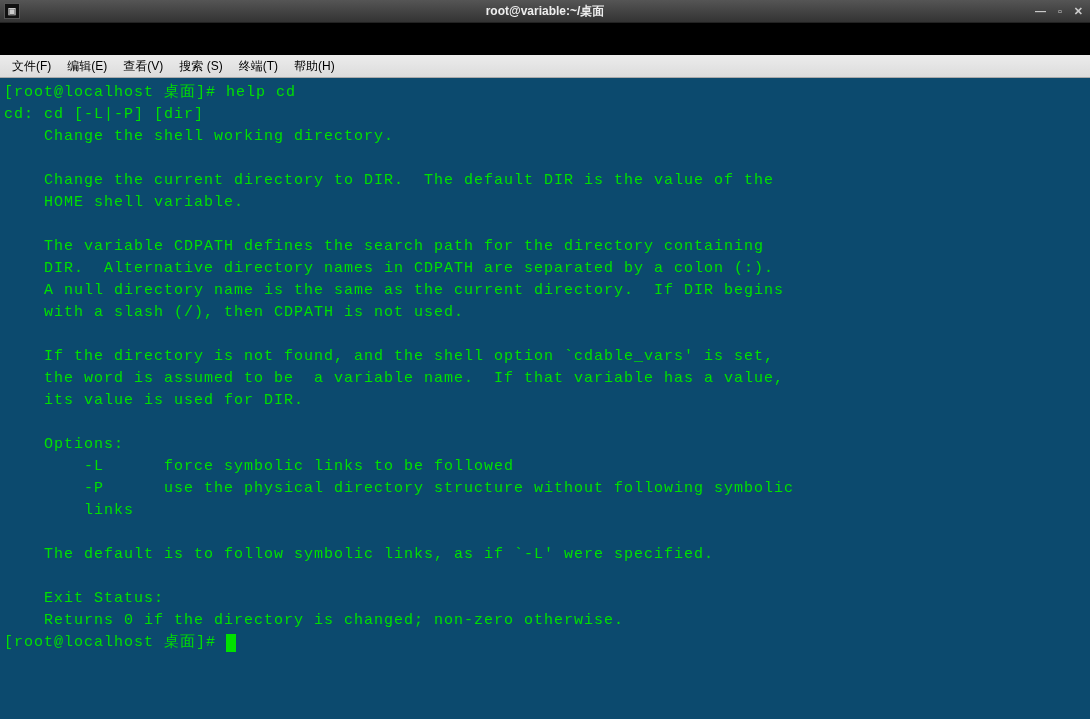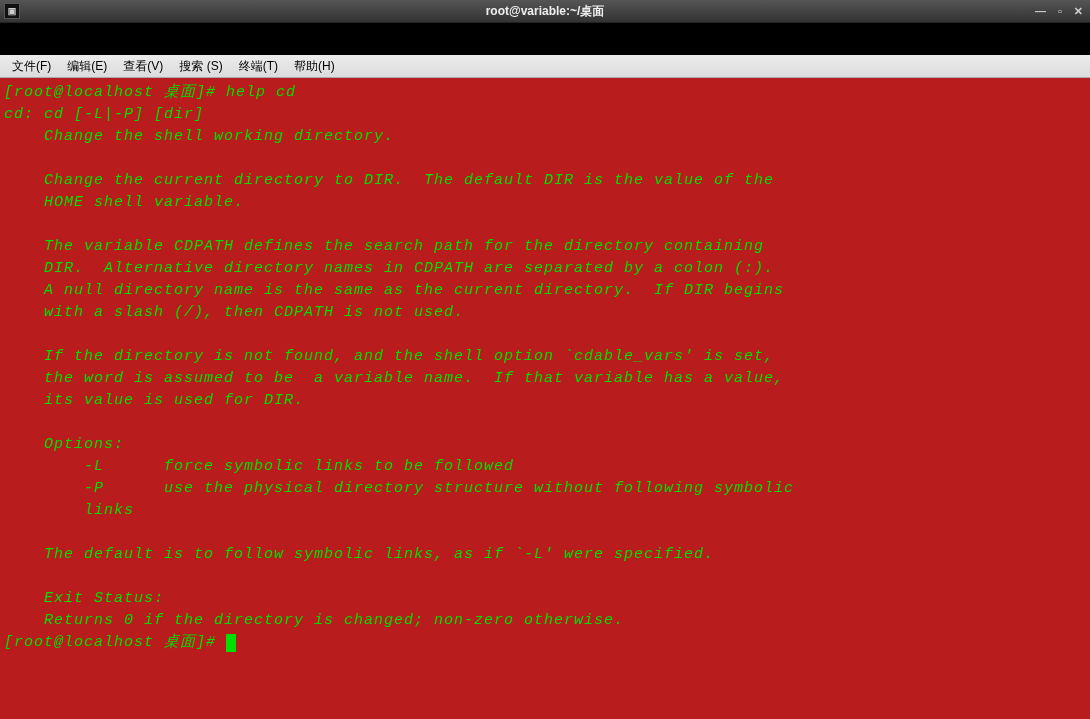--- a/index.html
+++ b/index.html
@@ -67,31 +67,30 @@
       color: #000;
       border-bottom: 1px solid #aaa;
       margin-top: 32px;
     }
     .menubar-item {
       padding: 2px 6px;
       cursor: pointer;
     }
     .terminal {
       flex: 1;
-      background: #b91c1c;
+      background: #0c4a6e;
       color: #00e000;
       font-family: "Courier New", monospace;
       font-size: 15px;
       line-height: 22px;
       padding: 4px 4px;
       white-space: pre;
       letter-spacing: 1px;
       overflow: hidden;
       position: relative;
-      font-style: italic;
     }
     .cursor {
       display: inline-block;
       width: 10px;
       height: 18px;
       background: #00e000;
       vertical-align: text-bottom;
       margin-bottom: -1px;
     }
   </style>

